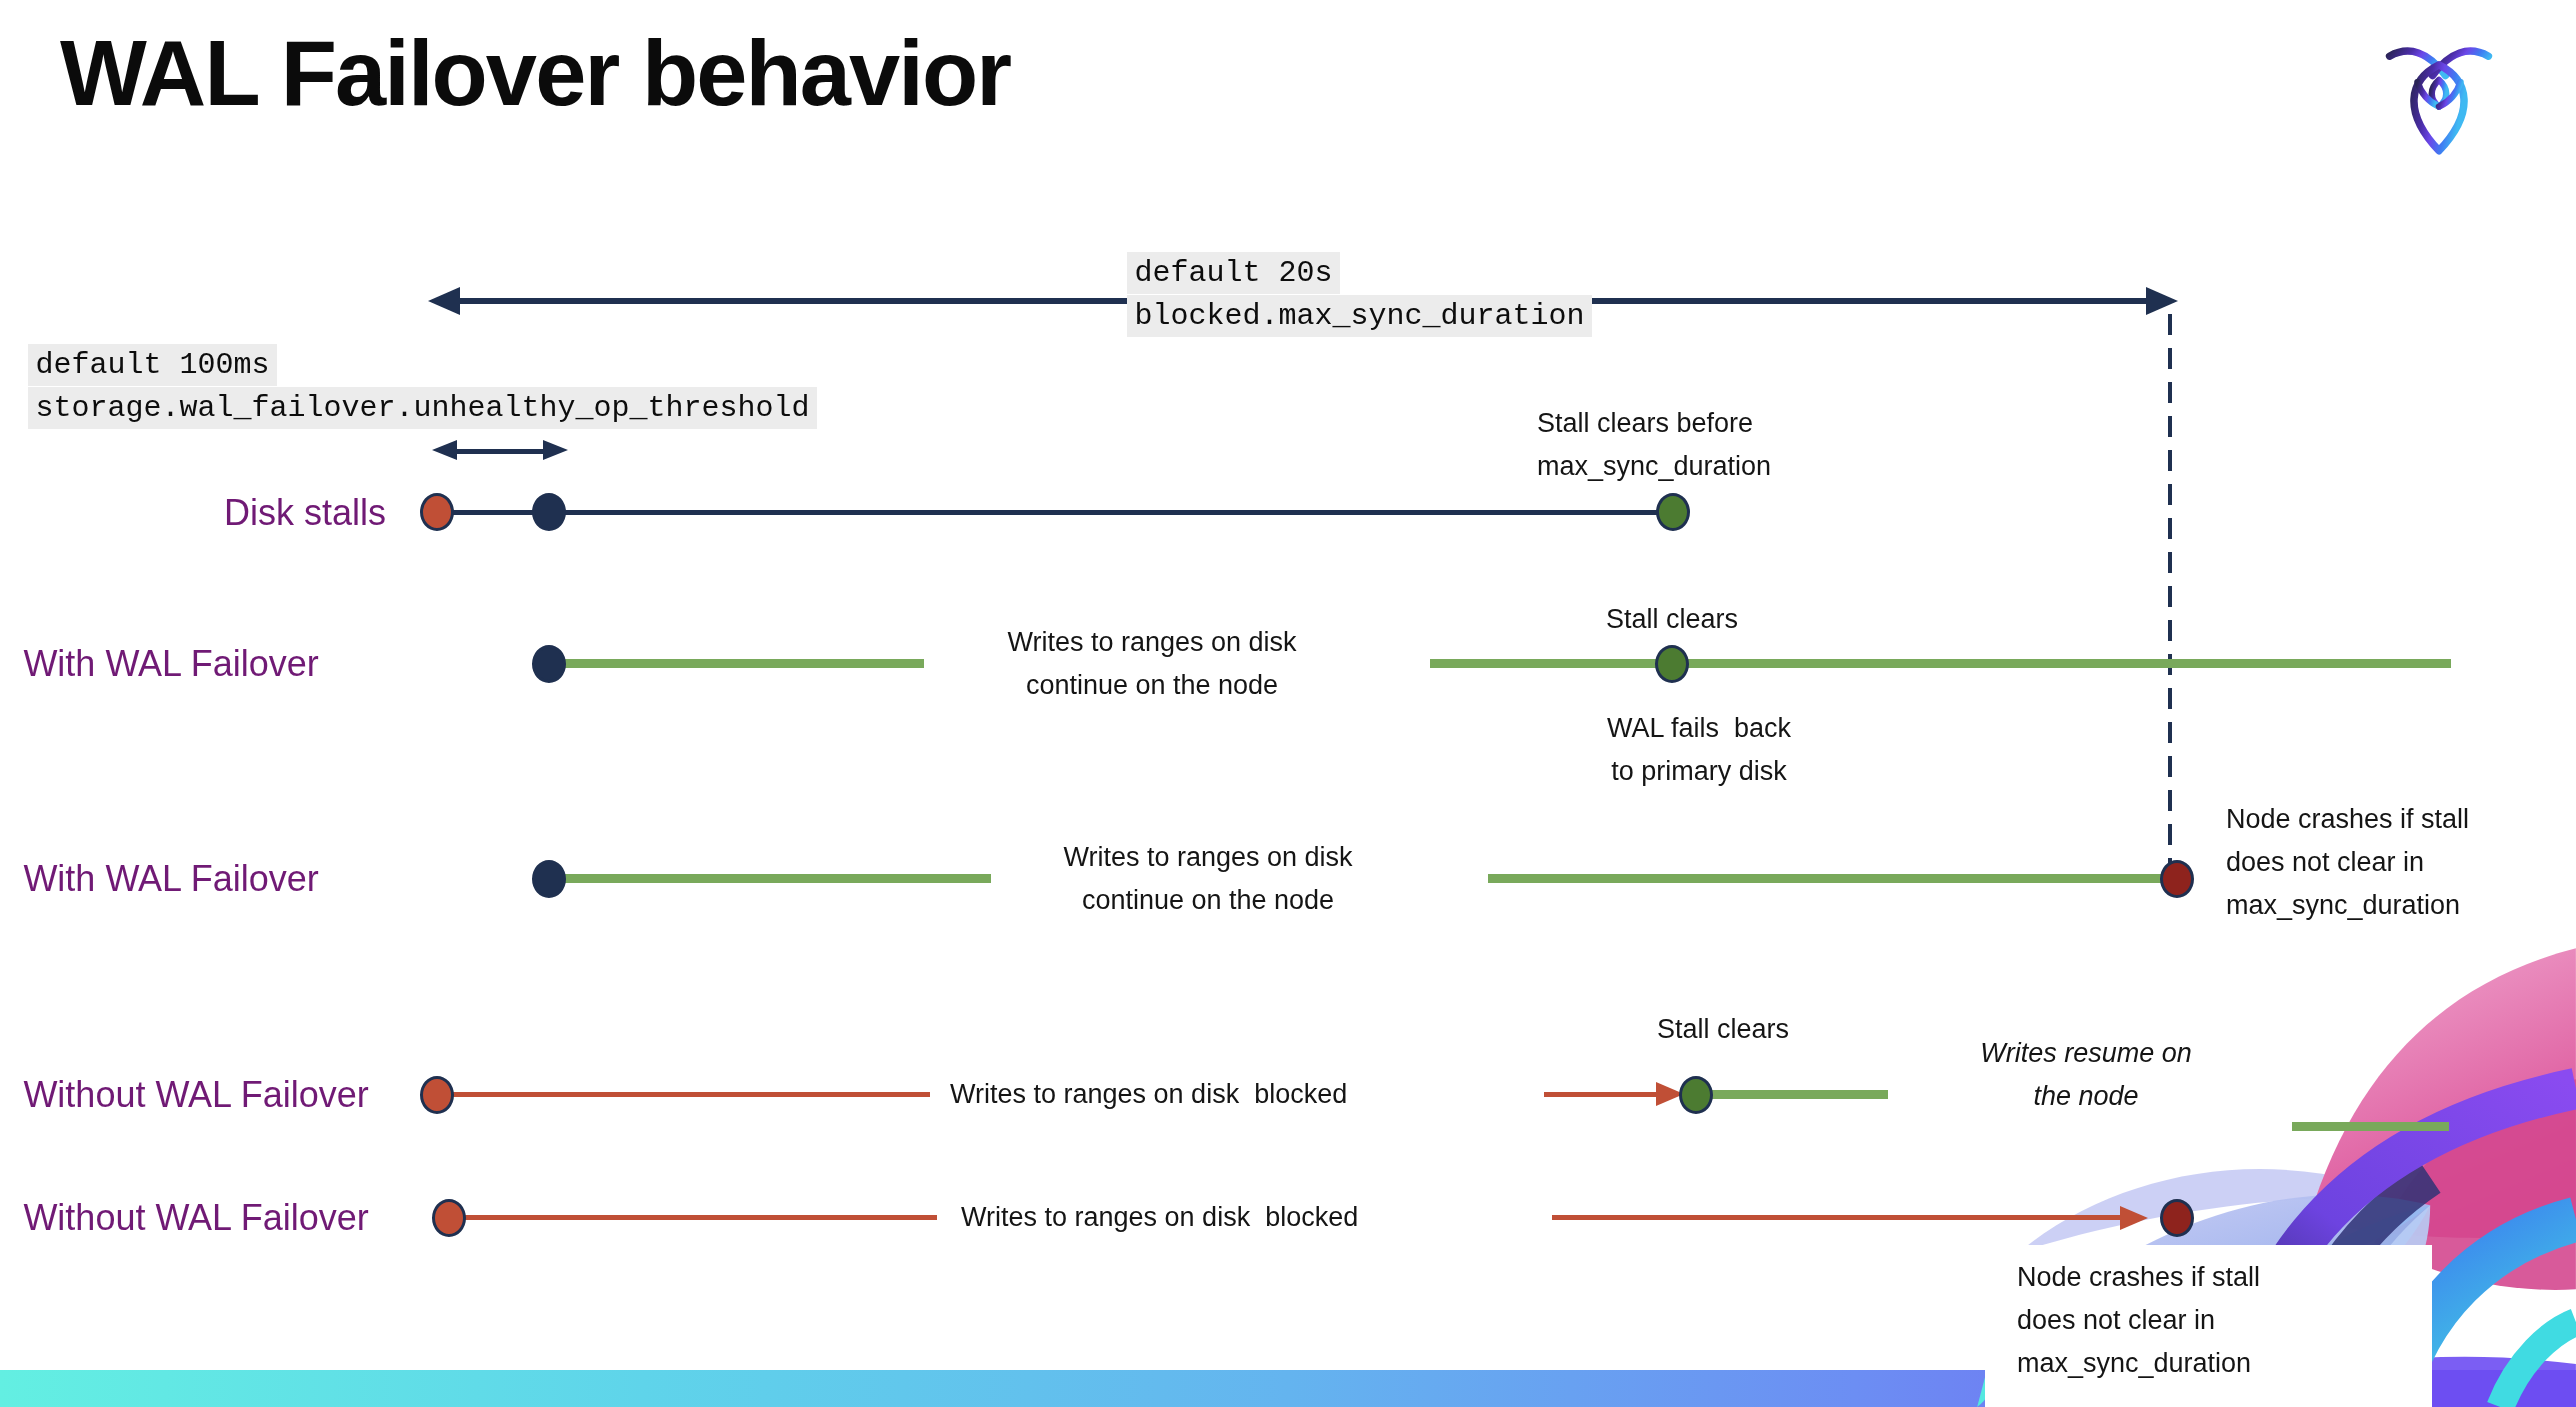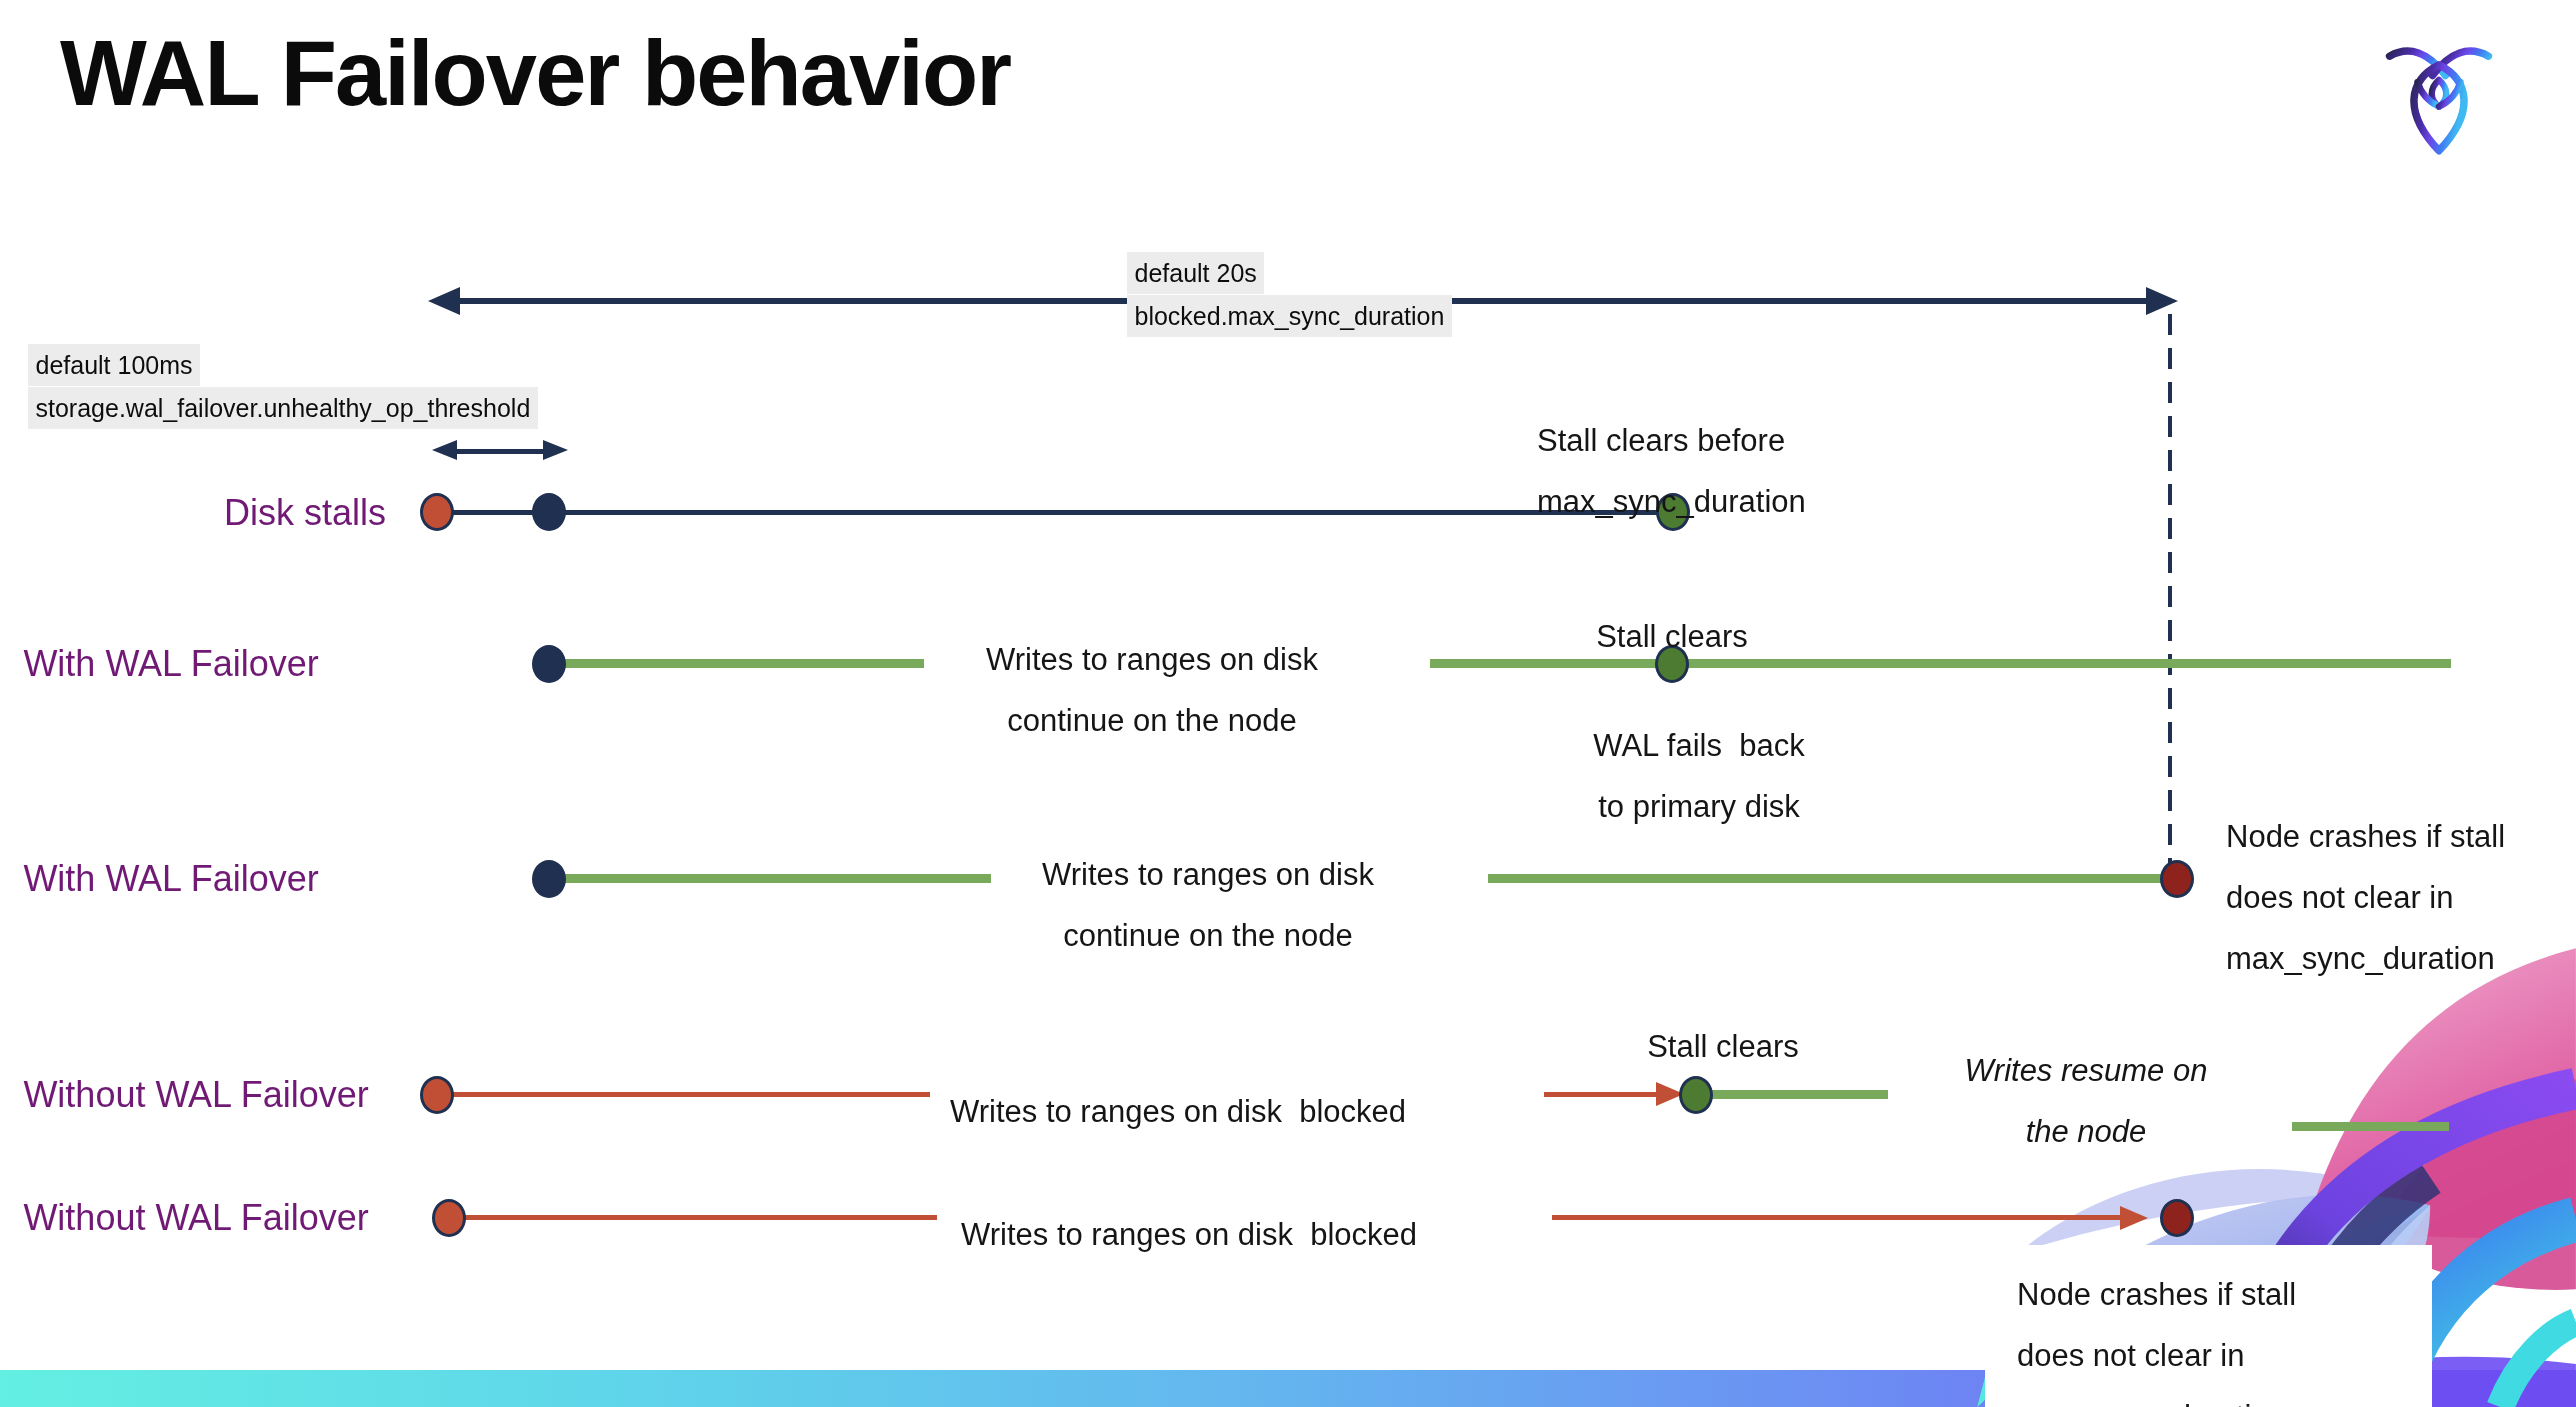--- a/index.html
+++ b/index.html
@@ -32,28 +32,28 @@
   .dot.green{background:#4c7b31;}
   .dot.darkred{background:#8e231d;}
   .arrow{position:absolute;width:0;height:0;z-index:4;}
   .arrow.right{border-top:14px solid transparent;border-bottom:14px solid transparent;border-left:32px solid #1f3050;}
   .arrow.left{border-top:14px solid transparent;border-bottom:14px solid transparent;border-right:32px solid #1f3050;}
   .arrow.small-right{border-top:10.3px solid transparent;border-bottom:10.3px solid transparent;border-left:25px solid #1f3050;}
   .arrow.small-left{border-top:10.3px solid transparent;border-bottom:10.3px solid transparent;border-right:25px solid #1f3050;}
   .arrow.red-right{border-top:12px solid transparent;border-bottom:12px solid transparent;border-left:28px solid #c04f36;}
   
   .ann{
-    position:absolute;z-index:6;font-size:31px;line-height:61px;color:#151515;
-    white-space:pre-wrap;width:max-content;margin-top:8px;
+    position:absolute;z-index:6;font-size:27px;line-height:43px;color:#151515;
+    white-space:pre-wrap;width:max-content;
   }
   .ann.center{transform:translateX(-50%);text-align:center;}
   .rowlabel{position:absolute;z-index:6;font-size:36px;line-height:43px;color:#701a75;white-space:nowrap;}
   .setting{
-    position:absolute;z-index:7;font-family:Liberation Sans, sans-serif;
-    font-size:25px;line-height:36px;color:#0d0d0d;
+    position:absolute;z-index:7;font-family:Liberation Mono, monospace;
+    font-size:30px;line-height:36px;color:#0d0d0d;
   }
   .setting span{display:block;width:max-content;background:#ececec;padding:2.8px 7.5px;margin-bottom:1.9px;}
   
   .bottom-bar{
     position:absolute;left:0;top:1370px;width:2576px;height:37px;z-index:1;
     background:linear-gradient(to right,#63efe2 0%,#5fd4ea 25%,#64b4ef 50%,#6c8ef3 72%,#7452f2 100%);
   }
   .artwork{position:absolute;left:1907px;top:897px;width:669px;height:510px;z-index:2;}
   .crash-box{position:absolute;left:1985px;top:1245px;width:447px;height:163px;background:#ffffff;z-index:3;}
 </style>

